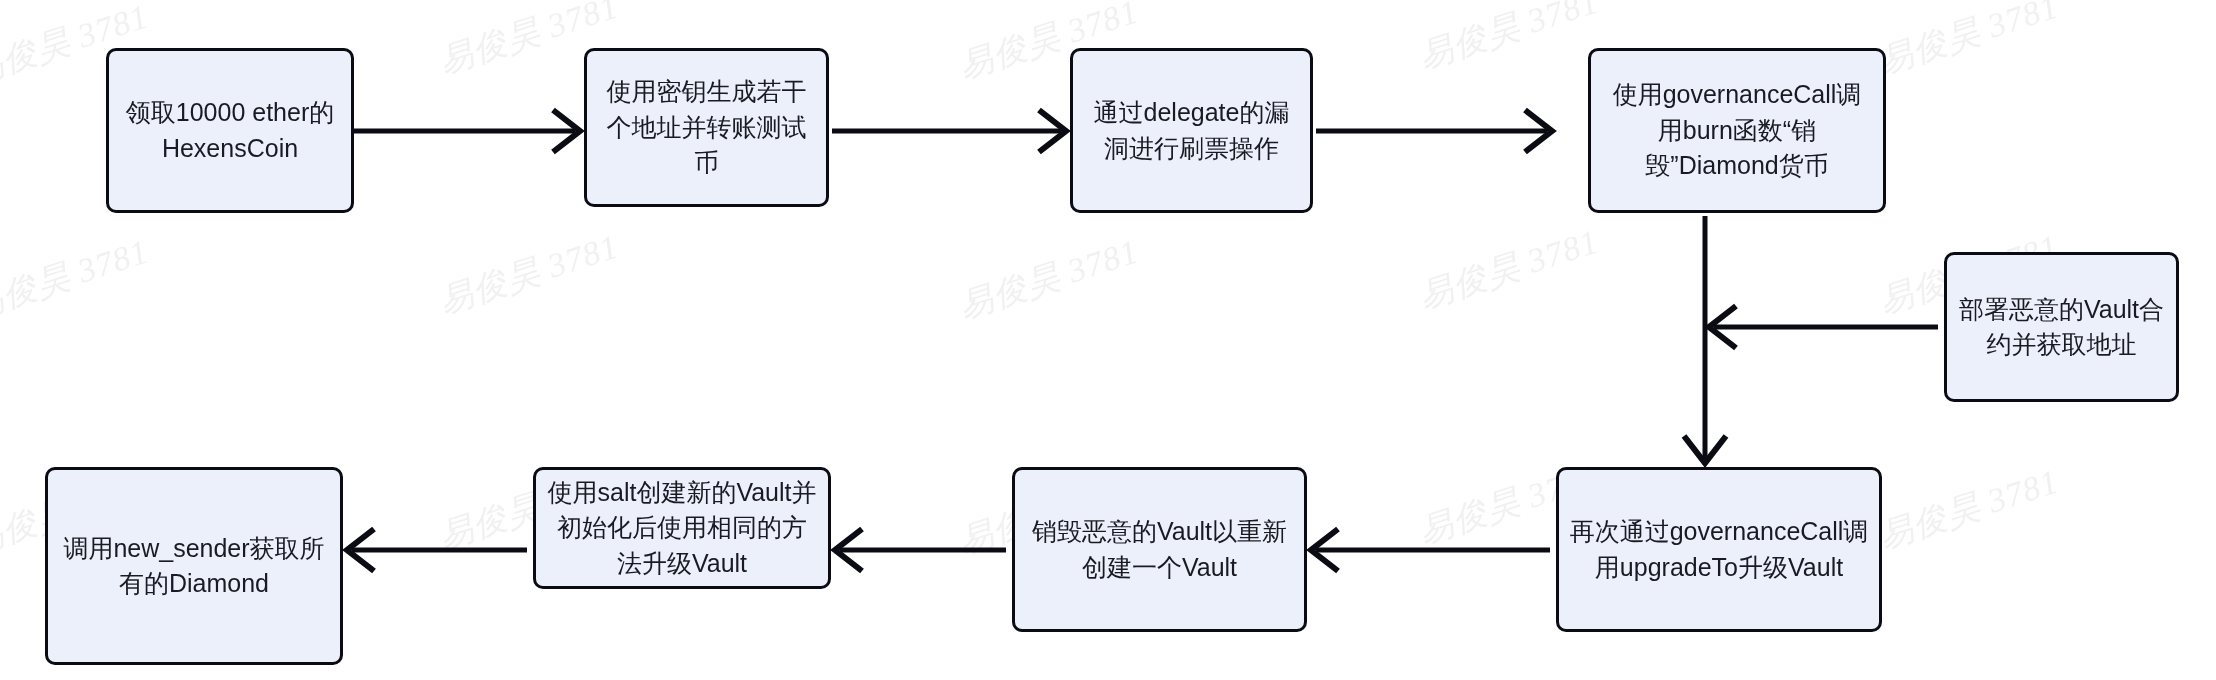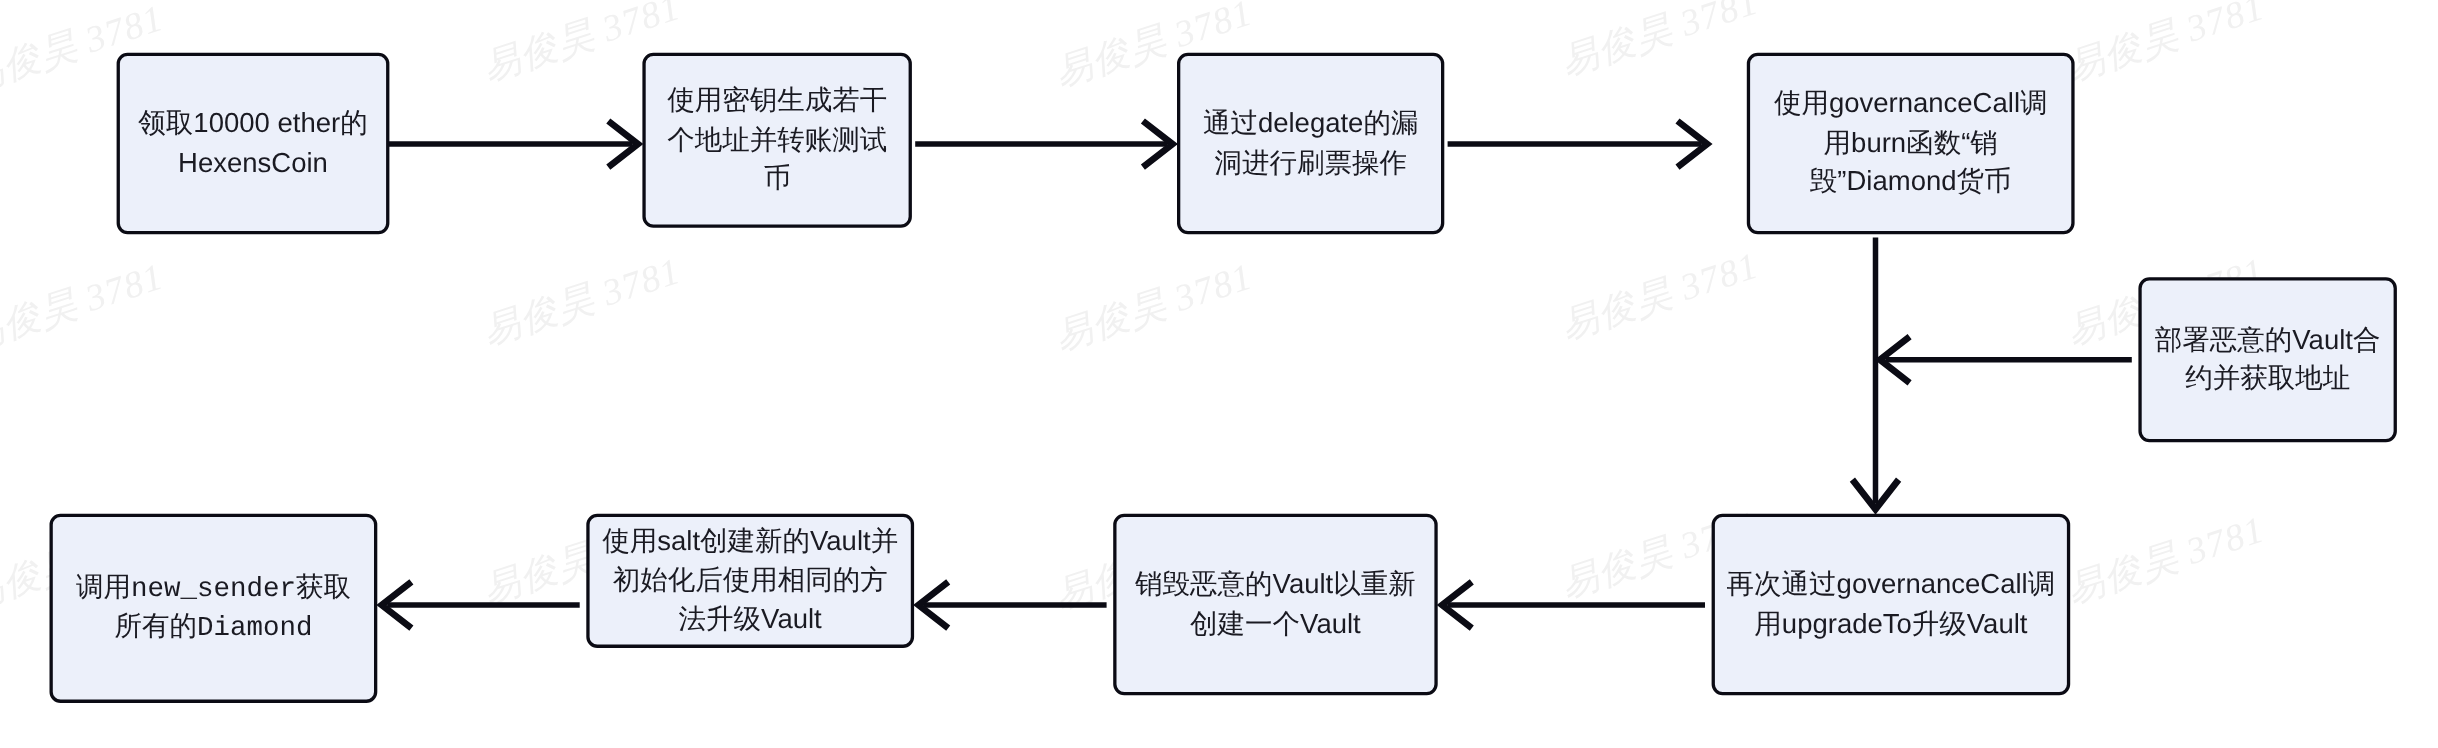--- a/index.html
+++ b/index.html
@@ -160,17 +160,17 @@
   </div>
 
   <div class="node" style="left:1012px;top:467px;width:295px;height:165px;align-items:center;">
     <span class="node-label">销毁恶意的Vault以重新创建一个Vault</span>
   </div>
 
   <div class="node" style="left:533px;top:467px;width:298px;height:122px;">
     <span class="node-label">使用salt创建新的Vault并初始化后使用相同的方法升级Vault</span>
   </div>
 
-  <div class="node" style="left:45px;top:467px;width:298px;height:172px;font-family:Liberation Mono, monospace;">
+  <div class="node" style="left:45px;top:467px;width:298px;height:198px;">
     <span class="node-label">调用new_sender获取所有的Diamond</span>
   </div>
 
 </div>
 
 </body></html>

